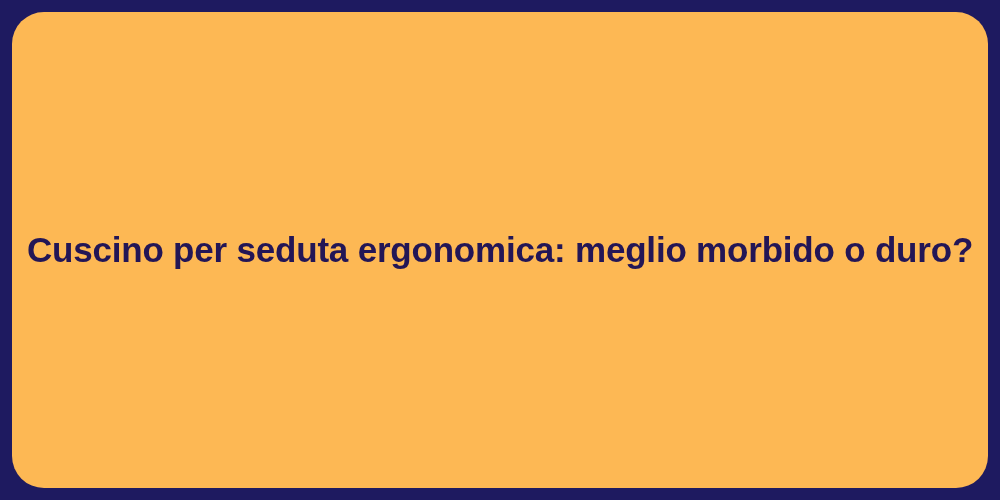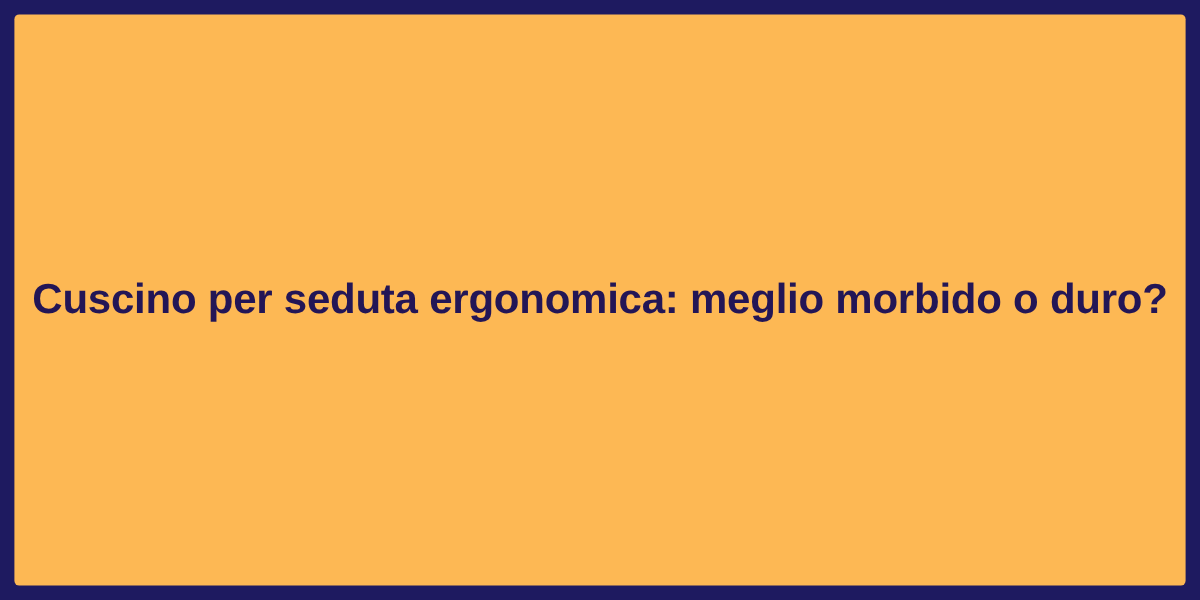--- a/index.html
+++ b/index.html
@@ -22,21 +22,21 @@
     height: 500px;
     background: #1e1a60;
     padding: 12px;
   }
 
   .banner-panel {
     box-sizing: border-box;
     width: 100%;
     height: 100%;
     background: #fdb854;
-    border-radius: 4px;
+    border-radius: 32px;
     display: flex;
     align-items: center;
     justify-content: center;
     padding: 0 70px;
   }
 
   .banner-headline {
     margin: 0;
     color: #231656;
     font-family: "Liberation Sans", sans-serif;

